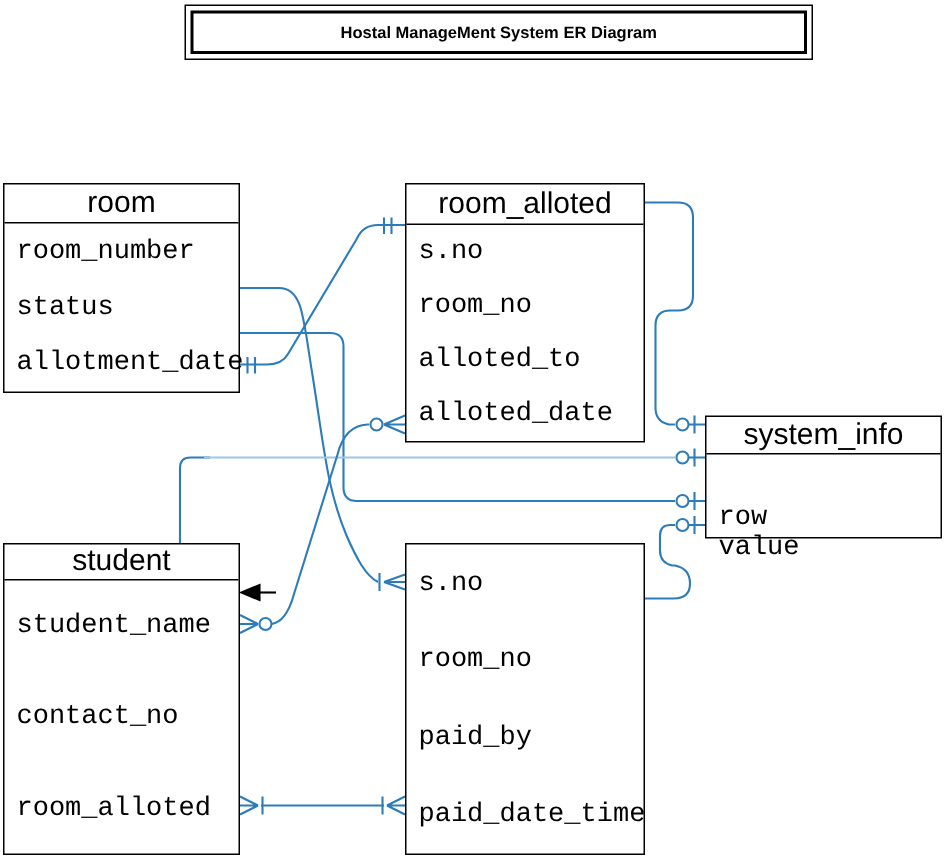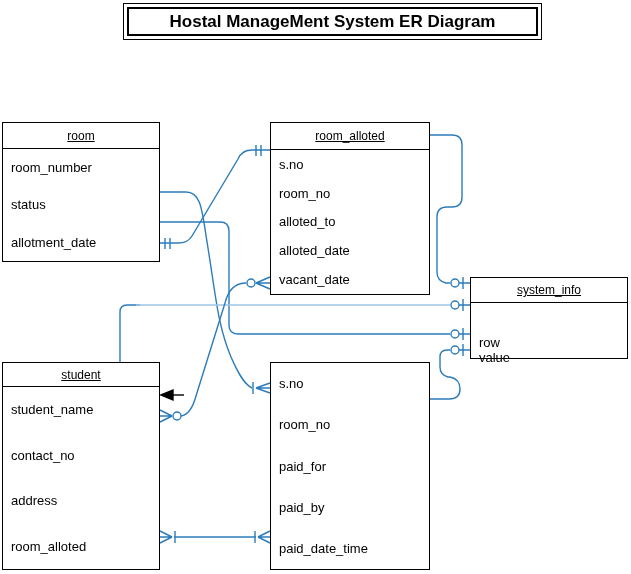--- a/index.html
+++ b/index.html
@@ -18,36 +18,36 @@
   .stage{position:absolute;left:0;top:0;width:631px;height:574px;}
   
   .title-box{
     position:absolute;left:123px;top:3px;width:419px;height:37px;
     border:1.5px solid var(--box-border);box-sizing:border-box;background:var(--background);
   }
   .title-inner{
     position:absolute;left:3px;top:3px;right:3px;bottom:3px;
     border:2px solid var(--box-border);box-sizing:border-box;
     display:flex;align-items:center;justify-content:center;
-    font-size:17px;font-weight:bold;white-space:nowrap;
+    font-size:11px;font-weight:bold;white-space:nowrap;
   }
   
   .entity{
     position:absolute;border:1px solid var(--box-border);box-sizing:border-box;
     background:var(--background);display:flex;flex-direction:column;
   }
   .entity .hdr{
     border-bottom:1px solid var(--box-border);
     display:flex;align-items:center;justify-content:center;
-    font-size:12px;flex:0 0 auto;text-decoration:underline;
+    font-size:20px;flex:0 0 auto;
   }
   .entity .rows{flex:1 1 auto;display:flex;flex-direction:column;}
   .entity .row{
     flex:1 1 0;display:flex;align-items:center;
-    padding-left:8px;font-size:13px;white-space:nowrap;
+    padding-left:8px;font-size:18px;white-space:nowrap;font-family:Liberation Mono, monospace;
   }
   #e-room        {left:2px;  top:122px;width:158px;height:140px;}
   #e-room .hdr   {height:25px;}
   #e-room-alloted{left:270px;top:122px;width:160px;height:173px;}
   #e-room-alloted .hdr{height:26px;}
   #e-system-info {left:470px;top:277px;width:158px;height:82px;gap:32px;}
   #e-system-info .hdr{height:24px;}
   #e-student     {left:2px;  top:362px;width:158px;height:208px;}
   #e-student .hdr{height:23px;}
   #e-rent-payment{left:270px;top:362px;width:160px;height:208px;}
@@ -136,45 +136,42 @@
     </div>
   </div>
 
   <div class="entity" id="e-room-alloted">
     <div class="hdr">room_alloted</div>
     <div class="rows">
       <div class="row">s.no</div>
       <div class="row">room_no</div>
       <div class="row">alloted_to</div>
       <div class="row">alloted_date</div>
-      <div class="row">vacant_date</div>
     </div>
   </div>
 
   <div class="entity" id="e-system-info">
     <div class="hdr">system_info</div>
     <div class="rows">
       <div class="row">row</div>
       <div class="row">value</div>
     </div>
   </div>
 
   <div class="entity" id="e-student">
     <div class="hdr">student</div>
     <div class="rows">
       <div class="row">student_name</div>
       <div class="row">contact_no</div>
-      <div class="row">address</div>
       <div class="row">room_alloted</div>
     </div>
   </div>
 
   <div class="entity" id="e-rent-payment">
     <div class="rows">
       <div class="row">s.no</div>
       <div class="row">room_no</div>
-      <div class="row">paid_for</div>
       <div class="row">paid_by</div>
       <div class="row">paid_date_time</div>
     </div>
   </div>
 
 </div>
 
 </body></html>

